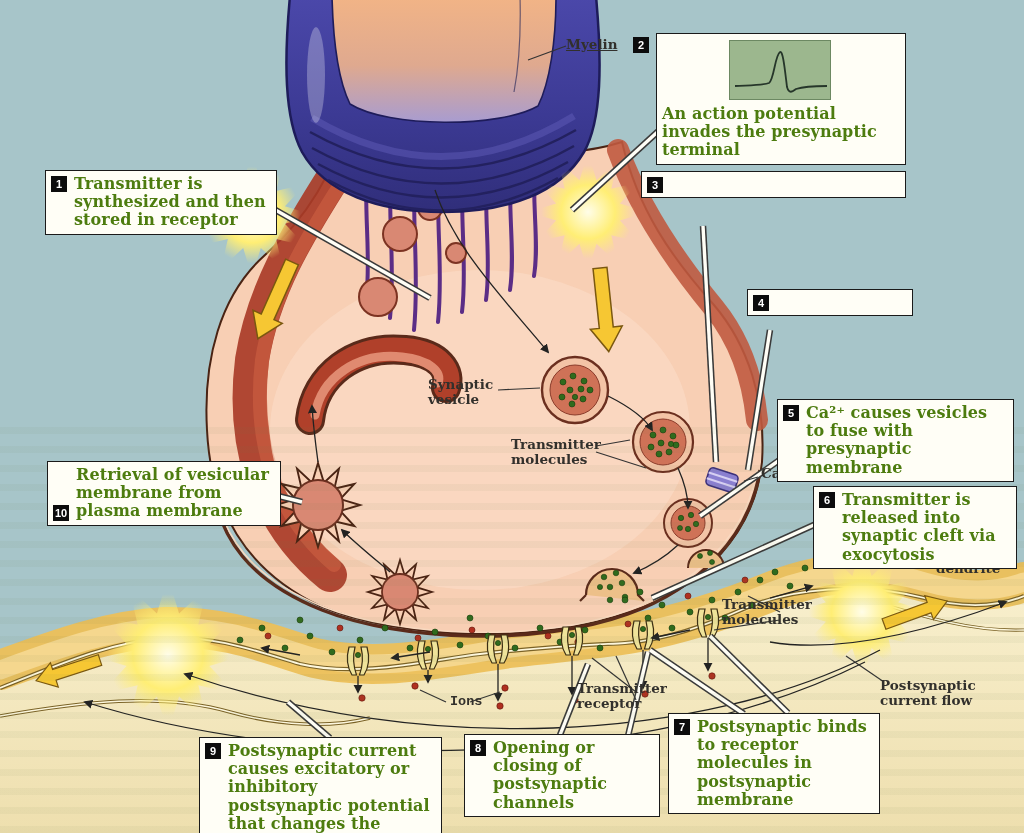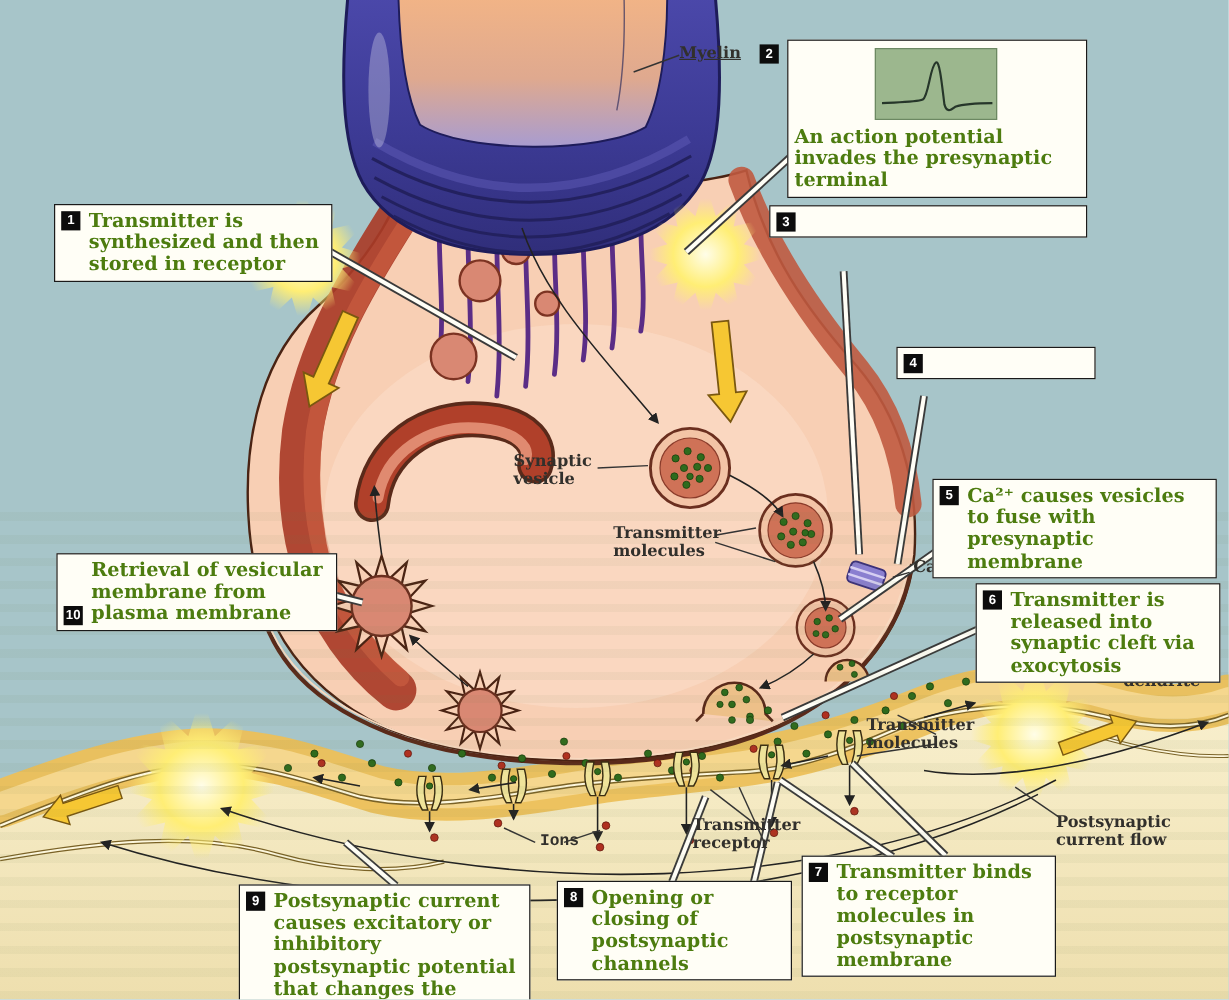--- a/index.html
+++ b/index.html
@@ -390,21 +390,21 @@
   <span class="txt">Ca²⁺ causes vesicles to fuse with presynaptic membrane</span>
 </div>
 
 <div class="callout" style="left:813px;top:486px;width:204px;">
   <span class="badge">6</span>
   <span class="txt">Transmitter is released into synaptic cleft via exocytosis</span>
 </div>
 
 <div class="callout" style="left:668px;top:713px;width:212px;">
   <span class="badge">7</span>
-  <span class="txt">Transmitter binds to receptor molecules in postsynaptic membrane</span>
+  <span class="txt">Postsynaptic binds to receptor molecules in postsynaptic membrane</span>
 </div>
 
 <div class="callout" style="left:464px;top:734px;width:196px;">
   <span class="badge">8</span>
   <span class="txt">Opening or closing of postsynaptic channels</span>
 </div>
 
 <div class="callout" style="left:199px;top:737px;width:243px;">
   <span class="badge">9</span>
   <span class="txt">Postsynaptic current causes excitatory or inhibitory postsynaptic potential that changes the excitability of the postsynaptic cell</span>

